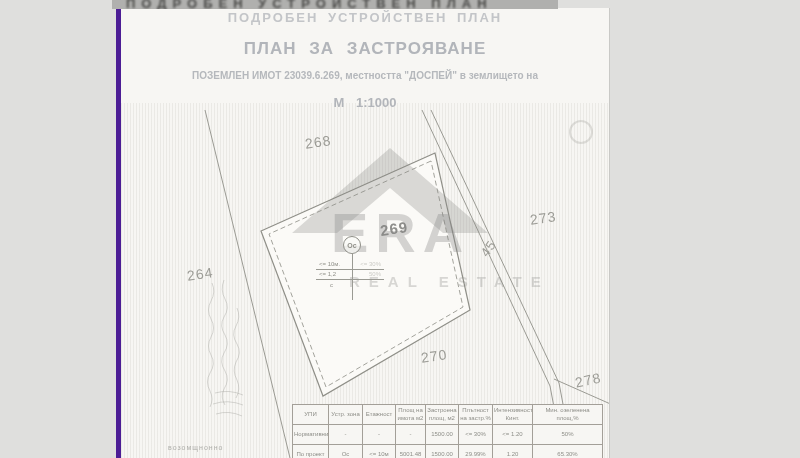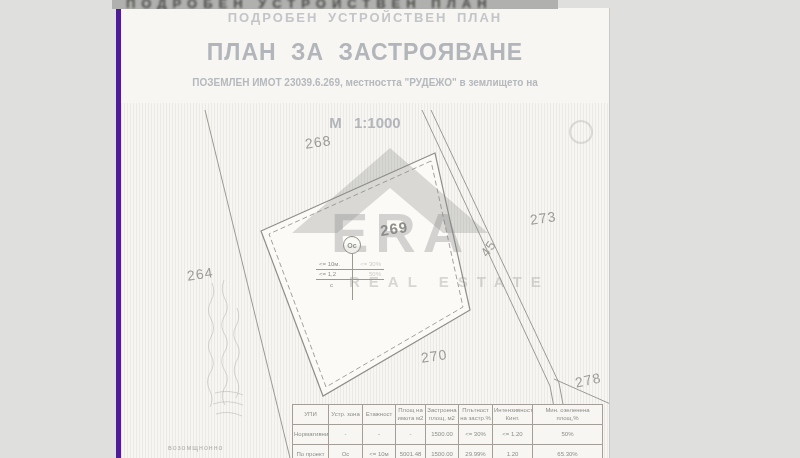--- a/index.html
+++ b/index.html
@@ -28,24 +28,24 @@
   .hatch {
     position:absolute; left:0; top:95px; right:0; bottom:0;
     background:repeating-linear-gradient(90deg,
       rgba(184,182,174,0.20) 0px, rgba(184,182,174,0.20) 1px,
       transparent 1px, transparent 3px);
     pointer-events:none;
   }
   
   .hdr { position:relative; text-align:center; color:#b5b8bc; z-index:2; }
   .t1 { margin-top:2px; font-size:13px; font-weight:bold; letter-spacing:2px; color:#c3c5c8; word-spacing:4px;}
-  .t2 { margin-top:14px; font-size:23px; font-weight:bold; letter-spacing:1px; word-spacing:7px; color:#b2b5ba;}
+  .t2 { margin-top:14px; font-size:17px; font-weight:bold; letter-spacing:1px; word-spacing:7px; color:#b2b5ba;}
   .sub1 { margin-top:11px; font-size:10px; font-weight:bold; }
   .sub2 { margin-top:3px;  font-size:10px; font-weight:bold; }
-  .scale { margin-top:26px; font-size:15px; font-weight:bold; word-spacing:8px; color:#b2b5ba;text-align:center;}
+  .scale { margin-top:14px; font-size:13px; font-weight:bold; word-spacing:8px; color:#b2b5ba;text-align:center;}
   
   svg.map { position:absolute; left:0; top:0; width:494px; height:450px; z-index:1; }
   
   .plbl {
     position:absolute; color:#9c9c96; font-size:14px; z-index:2;
     transform:rotate(-8deg); letter-spacing:1px;
   }
   .lbl268 { left:184px; top:126px; }
   .lbl269 { left:259px; top:212px; font-size:15px; font-weight:bold; color:#8f8f8c; }
   .lbl264 { left:66px;  top:258px; }
@@ -99,21 +99,21 @@
 
 <div class="top-strip">
   <span>ПОДРОБЕН УСТРОЙСТВЕН ПЛАН</span>
 </div>
 
 <div class="page">
 
   <div class="hdr">
     <div class="t1">ПОДРОБЕН УСТРОЙСТВЕН ПЛАН</div>
     <div class="t2">ПЛАН ЗА ЗАСТРОЯВАНЕ</div>
-    <div class="sub1">ПОЗЕМЛЕН ИМОТ 23039.6.269, местността "РУДЕЖО" в землището на</div>
+    <div class="sub1">ПОЗЕМЛЕН ИМОТ 23039.6.269, местността "ДОСПЕЙ" в землището на</div>
     <div class="scale">М 1:1000</div>
   </div>
 
   <svg class="map" viewBox="0 0 494 450">
 
     <path d="M84,102 L169,450" stroke="#9a9a93" stroke-width="1" fill="none"></path>
 
     <path d="M301,102 L429,378 L442,447" stroke="#9a9a93" stroke-width="1" fill="none"></path>
     <path d="M310,102 L438,375 L451,444" stroke="#9a9a93" stroke-width="1" fill="none"></path>
 

